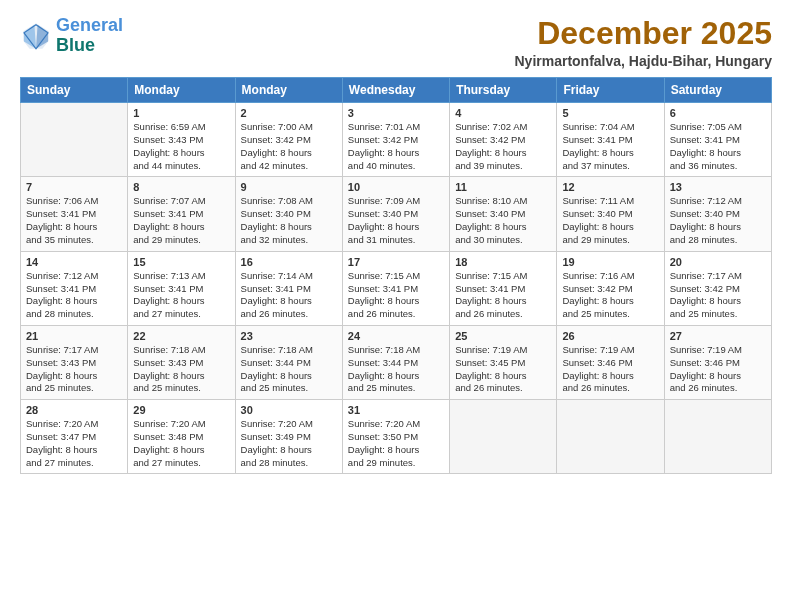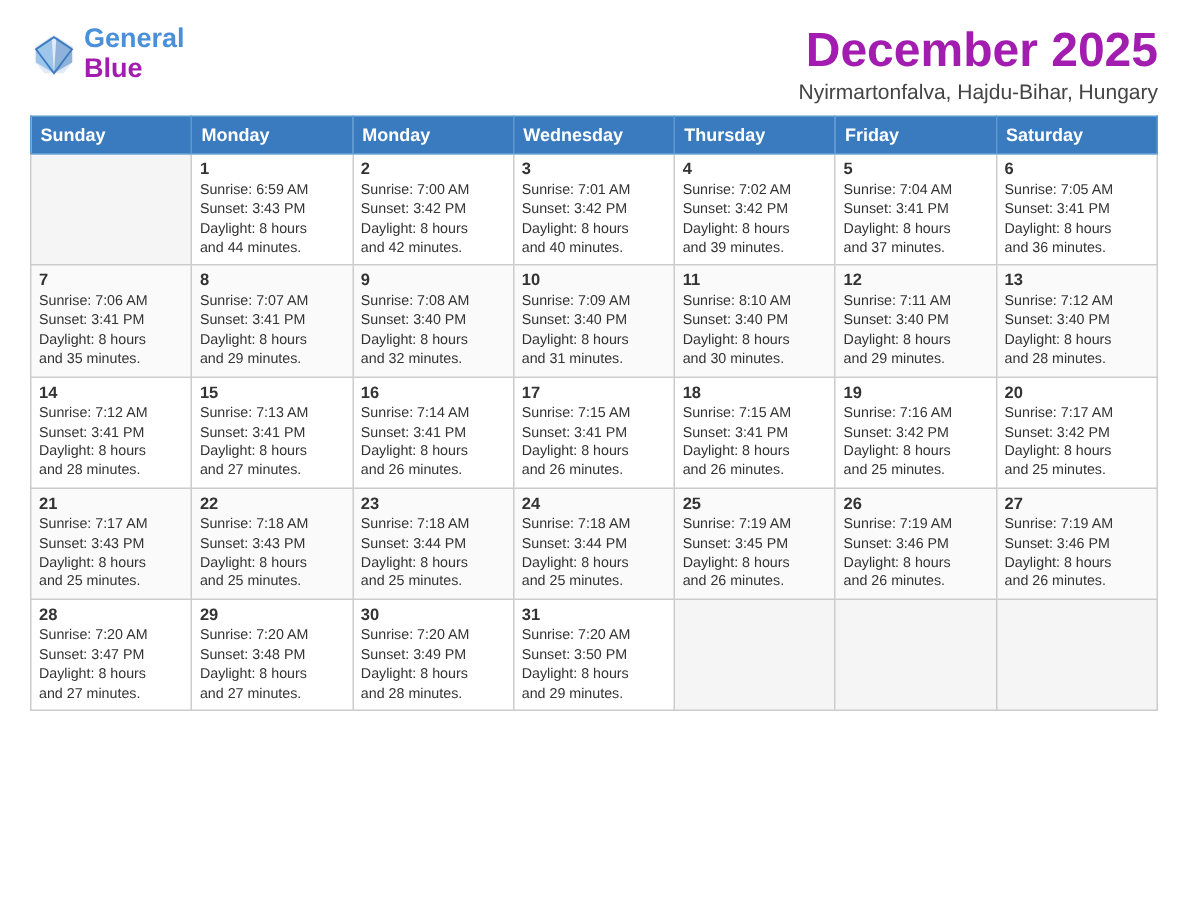--- a/index.html
+++ b/index.html
@@ -39,27 +39,28 @@
     .logo-icon {
       width: 32px;
       height: 32px;
     }
     .title-block {
       text-align: right;
     }
     .month-title {
       font-size: 32px;
       font-weight: bold;
-      color: #a21caf;
+      color: #a16207;
       line-height: 1.1;
     }
     .location {
       font-size: 14px;
       color: #444;
       margin-top: 2px;
+      font-weight: bold;
     }
     table {
       width: 100%;
       border-collapse: collapse;
       table-layout: fixed;
       padding-left: 18px;
     }
     th {
       background: #3a7abf;
       color: #fff;
@@ -102,21 +103,21 @@
   <div class="header">
     <div class="logo">
       <svg class="logo-icon" viewBox="0 0 40 40">
         <polygon points="20,4 36,14 36,26 28,36 12,36 4,26 4,14" fill="#3a7abf" opacity="0.15"></polygon>
         <polygon points="22,6 35,15 35,27 20,36" fill="#3a7abf" opacity="0.5"></polygon>
         <polygon points="18,6 5,15 5,27 20,36" fill="#5aa0e0" opacity="0.5"></polygon>
         <polygon points="20,6 35,16 20,36 5,16" fill="none" stroke="#3a7abf" stroke-width="1.5"></polygon>
       </svg>
       <div class="logo-text">
         <div><span>General</span></div>
-        <div><span style="color:#a21caf">Blue</span></div>
+        <div><span style="color:#0f766e">Blue</span></div>
       </div>
     </div>
     <div class="title-block">
       <div class="month-title">December 2025</div>
       <div class="location">Nyirmartonfalva, Hajdu-Bihar, Hungary</div>
     </div>
   </div>
 
   <table>
     <thead>

